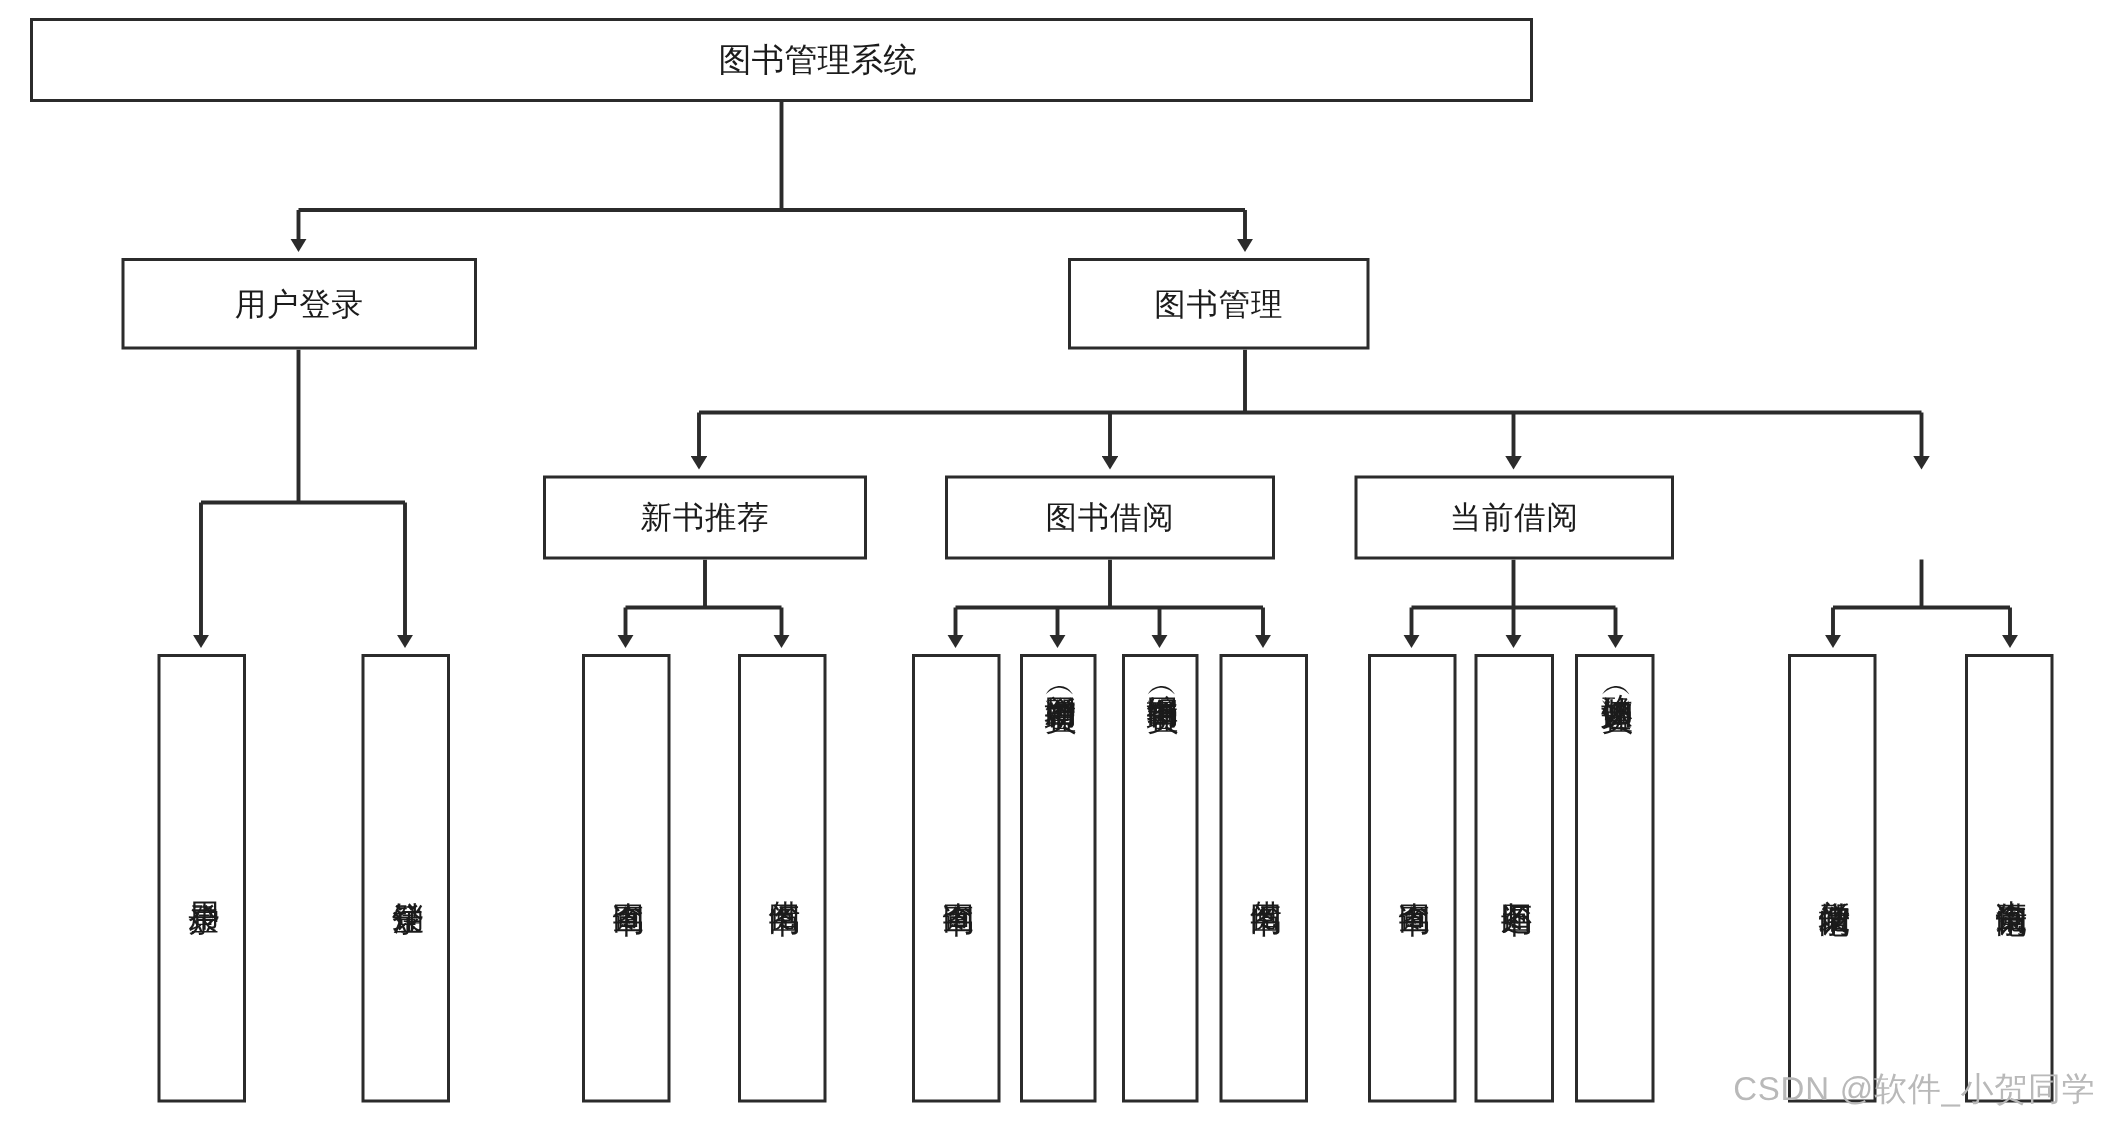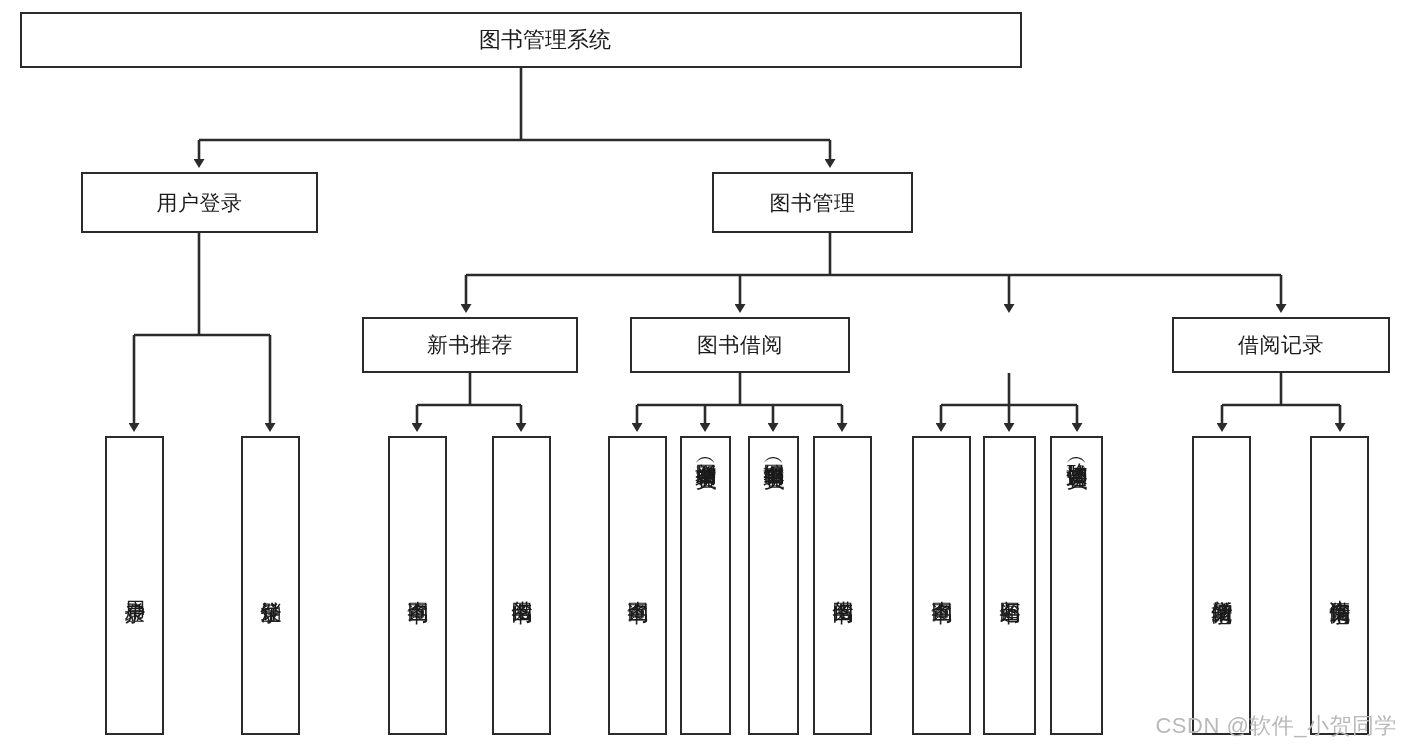--- a/index.html
+++ b/index.html
@@ -143,22 +143,22 @@
   <div class="node node-h" style="left:712px; top:172px; width:201px; height:61px;">
     <span>图书管理</span>
   </div>
 
   <div class="node node-h" style="left:630px; top:317px; width:220px; height:56px;">
     <span>图书借阅</span>
   </div>
   <div class="node node-h" style="left:362px; top:317px; width:216px; height:56px;">
     <span>新书推荐</span>
   </div>
-  <div class="node node-h" style="left:1172px; top:317px; width:218px; height:56px;">
-    <span>借阅记录</span>
+  <div class="node node-h" style="left:903px; top:317px; width:213px; height:56px;">
+    <span>当前借阅</span>
   </div>
 
   <div class="leaf" style="left:105px; top:436px; width:59px; height:299px;">
     <span class="vtext">用户登录</span>
   </div>
   <div class="leaf" style="left:241px; top:436px; width:59px; height:299px;">
     <span class="vtext">注销登录</span>
   </div>
 
   <div class="leaf" style="left:388px; top:436px; width:59px; height:299px;">

